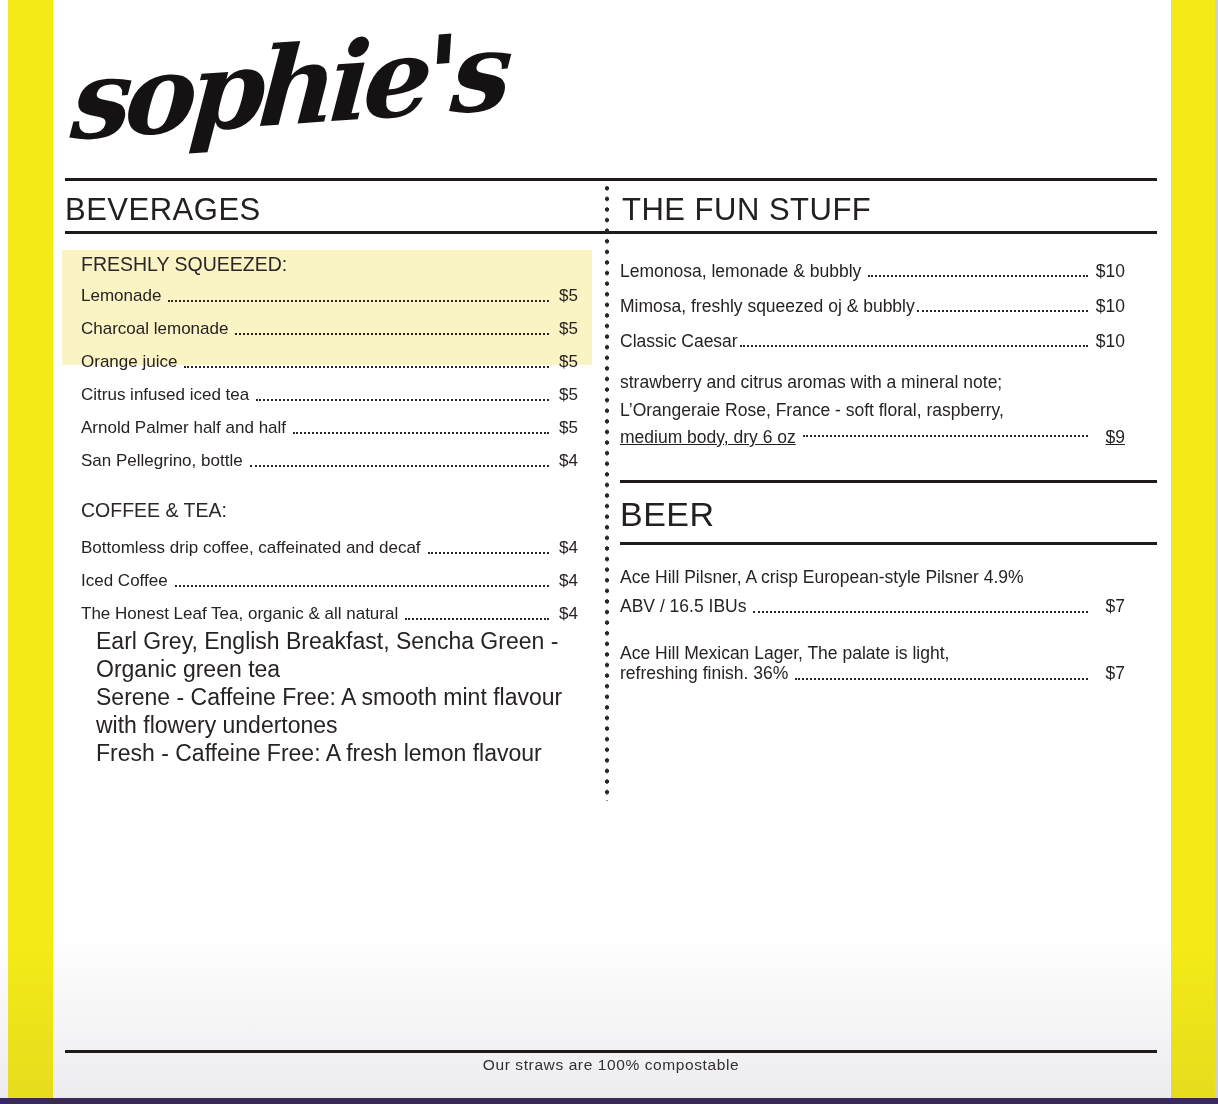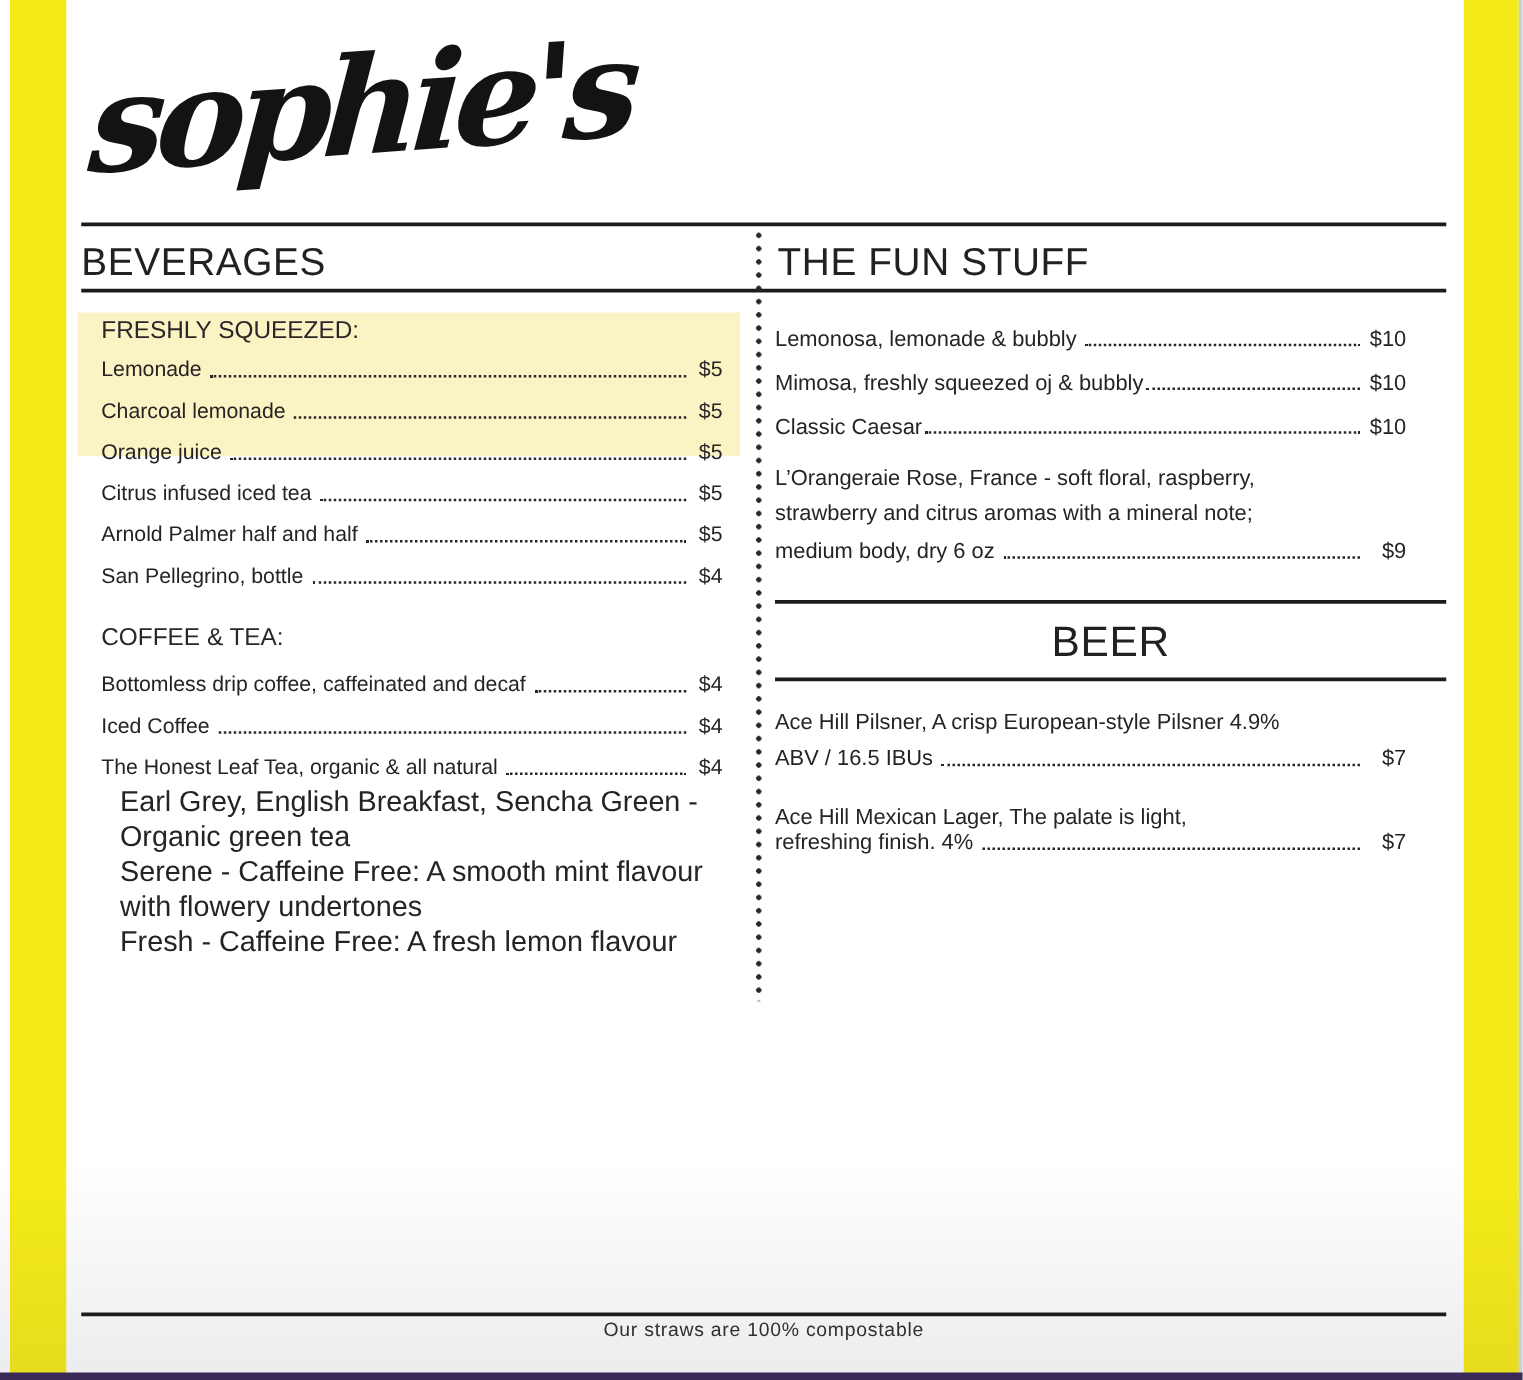--- a/index.html
+++ b/index.html
@@ -59,40 +59,40 @@
   .price{white-space:nowrap;}
   .left-col .price{min-width:24px;text-align:right;}
   .right-col .price{min-width:32px;text-align:right;}
 
   .tea-notes{padding-left:15px;font-size:23px;line-height:28px;}
 
   .para{font-size:17.5px;}
   .pline{white-space:pre-wrap;}
   .wine{margin-top:14px;}
   .wine .pline{line-height:27.5px;}
-  .wine .prow{display:flex;align-items:flex-end;height:27px;width:505px;padding-bottom:2px;}
+  .wine .prow{display:flex;align-items:center;height:27px;width:505px;padding-bottom:2px;text-decoration:underline;}
 
   .inline-rule{background:#1f1b1c;height:3px;width:537px;}
   .rule-above-beer{margin-top:27px;}
   .beer-title{margin-top:11px;font-size:34px;line-height:41px;font-weight:400;
     color:#242021;letter-spacing:.5px;}
   .rule-below-beer{margin-top:7px;}
 
   .beer-entry .pline{line-height:20.5px;}
   .beer-entry .prow{display:flex;align-items:flex-end;width:505px;}
   .entry-radler{margin-top:28px;}
   .entry-radler .prow{margin-top:5px;height:22px;padding-bottom:2px;}
   .entry-pilsner{margin-top:22px;}
   .entry-pilsner .prow{margin-top:7px;height:22px;padding-bottom:2px;}
   .entry-lager{margin-top:24px;}
   .entry-lager .prow{height:21px;padding-bottom:1px;}
 
   .footer-note{left:65px;top:1056px;width:1092px;text-align:center;z-index:2;
     font-size:15.5px;letter-spacing:.6px;color:#332f30;font-weight:400;}
-  h1,h2{margin:0;padding:0;text-align:center;}
+  h1,h2{margin:0;padding:0;}
 </style>
 </head>
 <body>
 
 <div class="abs bottom-fade"></div>
 <div class="abs stripe stripe-left"></div>
 <div class="abs stripe stripe-right"></div>
 <div class="abs edge-right"></div>
 <div class="abs bottom-bar"></div>
 
@@ -177,22 +177,22 @@
     <span class="dots"></span>
     <span class="price">$10</span>
   </div>
   <div class="row tight">
     <span>Classic Caesar</span>
     <span class="dots"></span>
     <span class="price">$10</span>
   </div>
 
   <div class="para wine">
+    <div class="pline">strawberry and citrus aromas with a mineral note;</div>
     <div class="pline">L’Orangeraie Rose, France - soft floral, raspberry,</div>
-    <div class="pline">strawberry and citrus aromas with a mineral note;</div>
     <div class="prow">
       <span>medium body, dry 6 oz</span>
       <span class="dots"></span>
       <span class="price">$9</span>
     </div>
   </div>
 
   <div class="inline-rule rule-above-beer"></div>
   <h1 class="beer-title">BEER</h1>
   <div class="inline-rule rule-below-beer"></div>
@@ -203,21 +203,21 @@
     <div class="prow">
       <span>ABV / 16.5 IBUs</span>
       <span class="dots"></span>
       <span class="price">$7</span>
     </div>
   </div>
 
   <div class="para beer-entry entry-lager">
     <div class="pline">Ace Hill Mexican Lager, The palate is light,</div>
     <div class="prow">
-      <span>refreshing finish. 4%</span>
+      <span>refreshing finish. 36%</span>
       <span class="dots"></span>
       <span class="price">$7</span>
     </div>
   </div>
 </div>
 
 <div class="abs rule footer-rule"></div>
 <div class="abs footer-note">Our straws are 100% compostable</div>
 
 </body></html>

